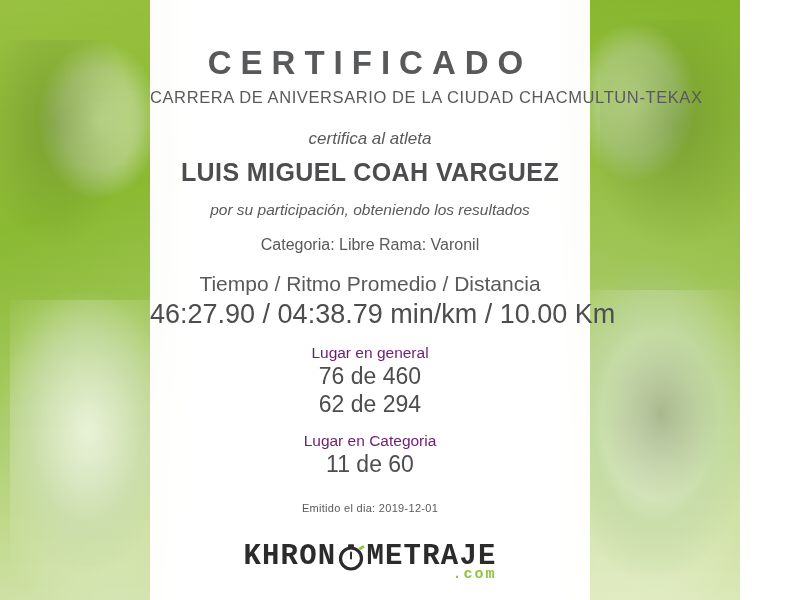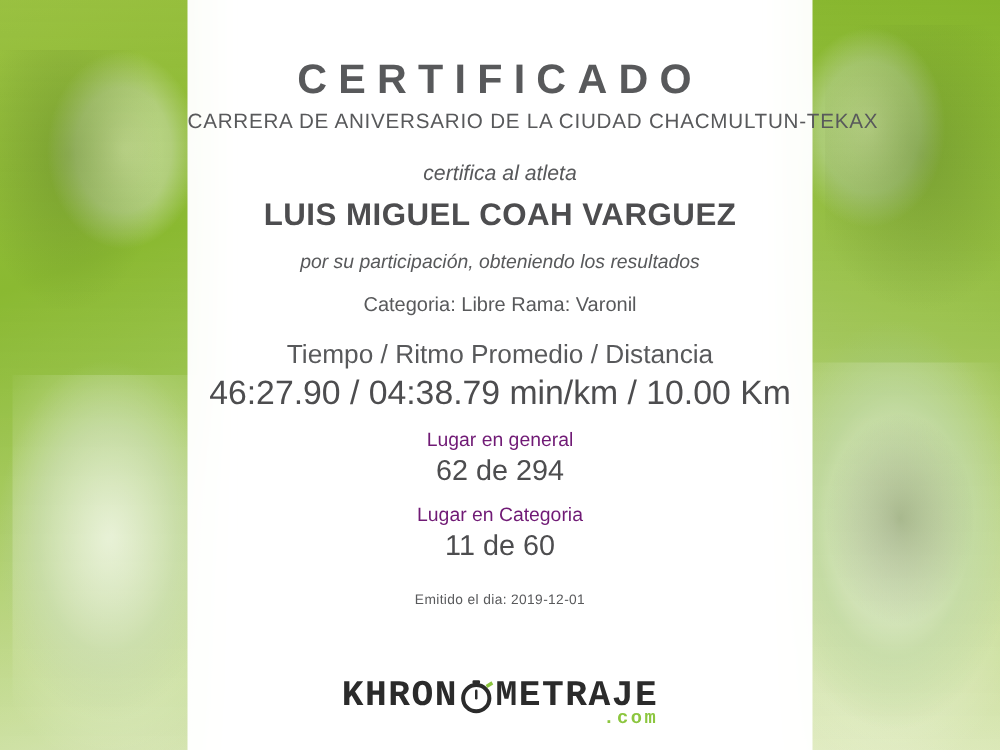--- a/index.html
+++ b/index.html
@@ -9,21 +9,21 @@
   body {
     width: 800px;
     height: 600px;
     overflow: hidden;
     font-family: "Liberation Sans", sans-serif;
     background: #ffffff;
   }
 
   #certificate {
     position: relative;
-    width: 800px;
+    width: 740px;
     height: 600px;
     overflow: hidden;
     background: #ffffff;
   }
 
   
   .photo-panel {
     position: absolute;
     top: 0;
     height: 600px;
@@ -250,20 +250,21 @@
 
     <div class="participation">por su participación, obteniendo los resultados</div>
 
     <div class="category-line">Categoria: Libre Rama: Varonil</div>
 
     <div class="metric-label">Tiempo / Ritmo Promedio / Distancia</div>
 
     <div class="result-line">46:27.90 / 04:38.79 min/km / 10.00 Km</div>
 
     <div class="place-label">Lugar en general</div>
+    <div class="place-value">76 de 460</div>
 
     <div class="place-value">62 de 294</div>
 
     <div class="place-label">Lugar en Categoria</div>
     <div class="place-value">11 de 60</div>
 
     <div class="issued">Emitido el dia: 2019-12-01</div>
   </div>
 
   <div class="brand">

